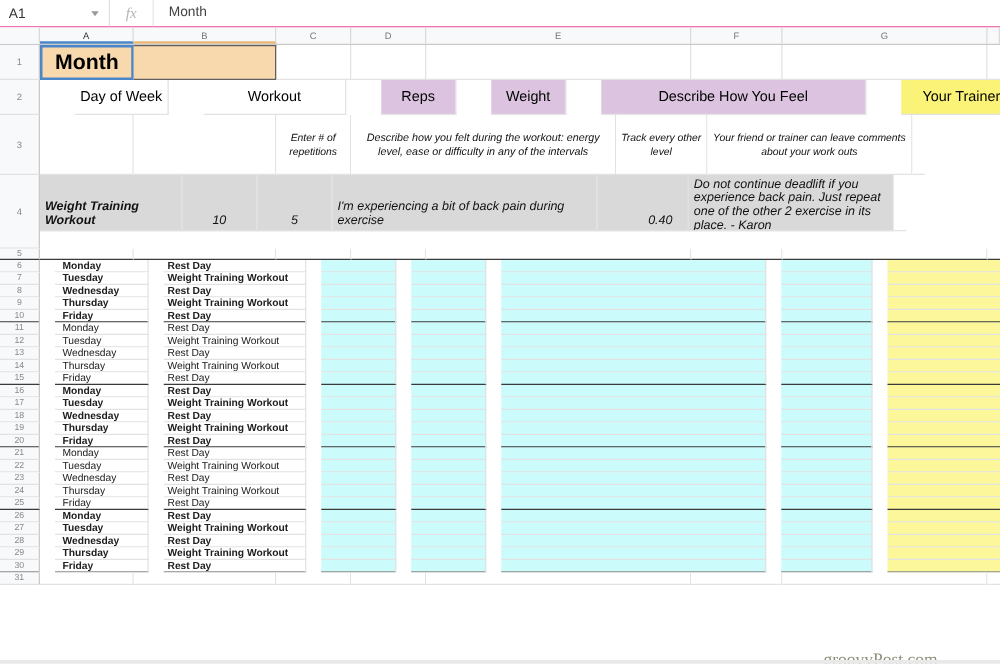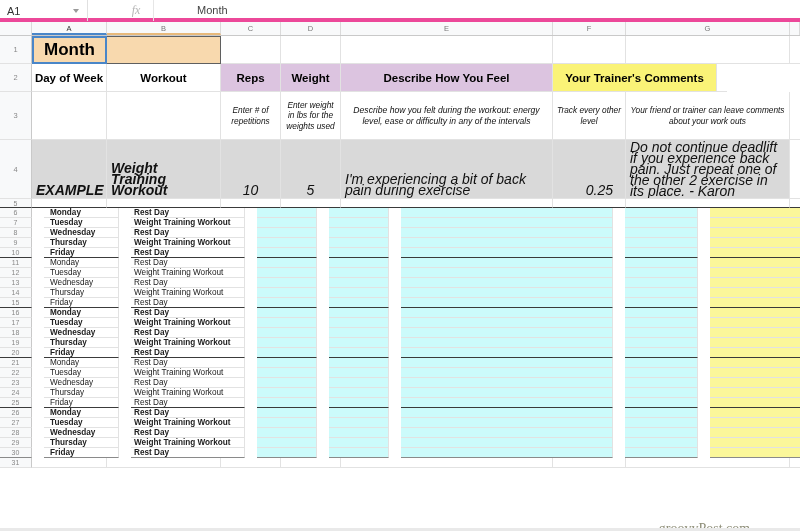--- a/index.html
+++ b/index.html
@@ -7,23 +7,22 @@
     width:800px;height:531px;overflow:hidden;
     background:#ffffff;
     font-family:"Liberation Sans", sans-serif;
     -webkit-font-smoothing:antialiased;
   }
   .app{width:800px;height:531px;position:relative;box-sizing:border-box;}
 
   
   .formula-bar{
     height:22px;display:flex;
-    background:#ffffff;border-bottom:4px solid #ec4899;
+    background:#ffffff;border-bottom:1px solid #ec4899;
     box-sizing:border-box;
-    gap:31px;
   }
   .namebox{
     width:88px;height:21px;display:flex;align-items:center;
     padding-left:7px;box-sizing:border-box;position:relative;
     border-right:1px solid #e0e0e0;
   }
   .namebox .nbtext{font-size:11px;color:#333;}
   .namebox .caret{
     position:absolute;right:8px;top:50%;transform:translateY(-50%);
     width:0;height:0;border-left:3px solid transparent;border-right:3px solid transparent;
@@ -84,41 +83,41 @@
     font-size:17px;font-weight:bold;color:#000;
     box-sizing:border-box;
   }
   .month-b{background:#f8d9ae;border-top:1px solid #5f5f5f;border-bottom:1px solid #5f5f5f;border-right:1px solid #5f5f5f;}
 
   
   .r2{height:28px;}
   .r2 .rh{height:28px;}
   .r2 .cell{
     height:28px;display:flex;align-items:center;justify-content:center;text-align:center;
-    font-weight:bold;font-size:11.5px;color:#000;line-height:12px;padding:0 2px;
+    font-weight:normal;font-size:11.5px;color:#000;line-height:12px;padding:0 2px;margin-left:28px;
   }
   .hdr-white{background:#ffffff;}
   .hdr-purple{background:#dcc4e0;}
   .hdr-yellow{background:#faf377;}
 
   
   .r3{height:48px;}
   .r3 .rh{height:48px;}
   .r3 .cell{
     height:48px;display:flex;align-items:center;justify-content:center;text-align:center;
     font-style:italic;font-size:8.3px;color:#111;line-height:10.5px;padding:1px 3px;
     background:#ffffff;
   }
   .r3 .cell.pad-e{font-size:8.6px;line-height:11px;}
 
   
   .r4{height:59px;}
   .r4 .rh{height:59px;}
   .r4 .cell{
-    height:59px;background:#d9d9d9;font-style:italic;font-size:14px;color:#111;
+    height:45px;background:#d9d9d9;font-style:italic;font-size:10px;color:#111;
     line-height:11px;padding:2px 4px;display:flex;
   }
   .r4 .v-bot{align-items:flex-end;}
   .r4 .v-top{align-items:flex-start;}
   .r4 .ctr{justify-content:center;}
   .r4 .rgt{justify-content:flex-end;}
 
   
   .r5{height:9px;}
   .r5 .rh{height:9px;font-size:7px;}
@@ -201,35 +200,33 @@
       <div class="cell cE hdr-purple">Describe How You Feel</div>
       <div class="cell cG hdr-yellow">Your Trainer's Comments</div>
       <div class="cell cH"></div>
     </div>
 
     <div class="row r3">
       <div class="rh">3</div>
       <div class="cell cA"></div>
       <div class="cell cB"></div>
       <div class="cell cC">Enter # of repetitions</div>
-      <div class="cell cD">Enter weight in lbs for the weights used</div>
       <div class="cell cE pad-e">Describe how you felt during the workout: energy level, ease or difficulty in any of the intervals</div>
       <div class="cell cF">Track every other level</div>
       <div class="cell cG">Your friend or trainer can leave comments about your work outs</div>
       <div class="cell cH"></div>
     </div>
 
     <div class="row r4">
       <div class="rh">4</div>
-      <div class="cell cA v-bot" style="font-weight:bold;">EXAMPLE</div>
       <div class="cell cB v-bot" style="font-weight:bold;">Weight Training Workout</div>
       <div class="cell cC v-bot ctr">10</div>
       <div class="cell cD v-bot ctr">5</div>
       <div class="cell cE v-bot">I'm experiencing a bit of back pain during exercise</div>
-      <div class="cell cF v-bot rgt" style="padding-right:12px;">0.25</div>
+      <div class="cell cF v-bot rgt" style="padding-right:12px;">0.40</div>
       <div class="cell cG v-top">Do not continue deadlift if you experience back pain.  Just repeat one of the other 2 exercise in its place.  - Karon</div>
       <div class="cell cH" style="background:#fff;"></div>
     </div>
 
     <div class="row r5 blockend">
       <div class="rh">5</div>
       <div class="cell cA"></div>
       <div class="cell cB"></div>
       <div class="cell cC"></div>
       <div class="cell cD"></div>

